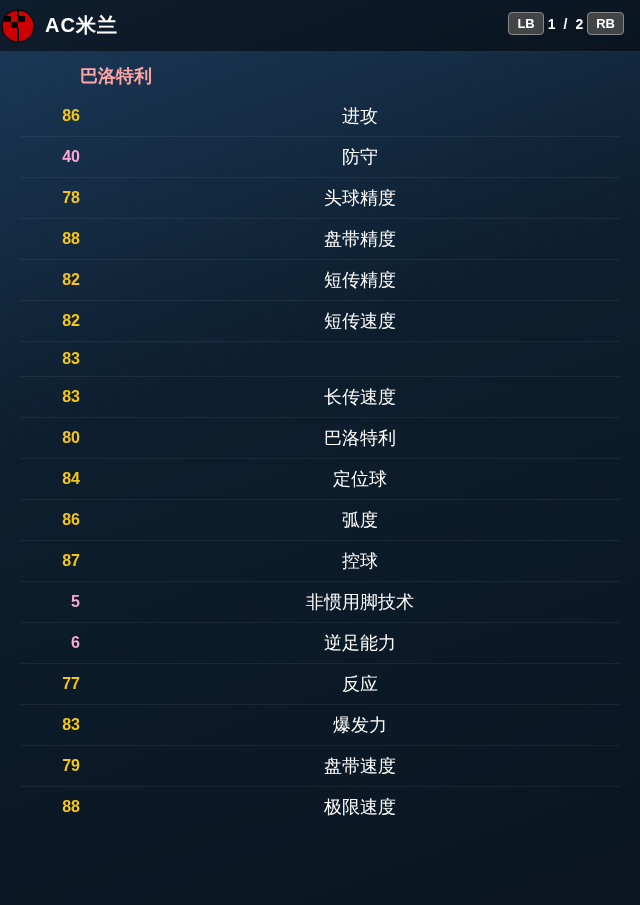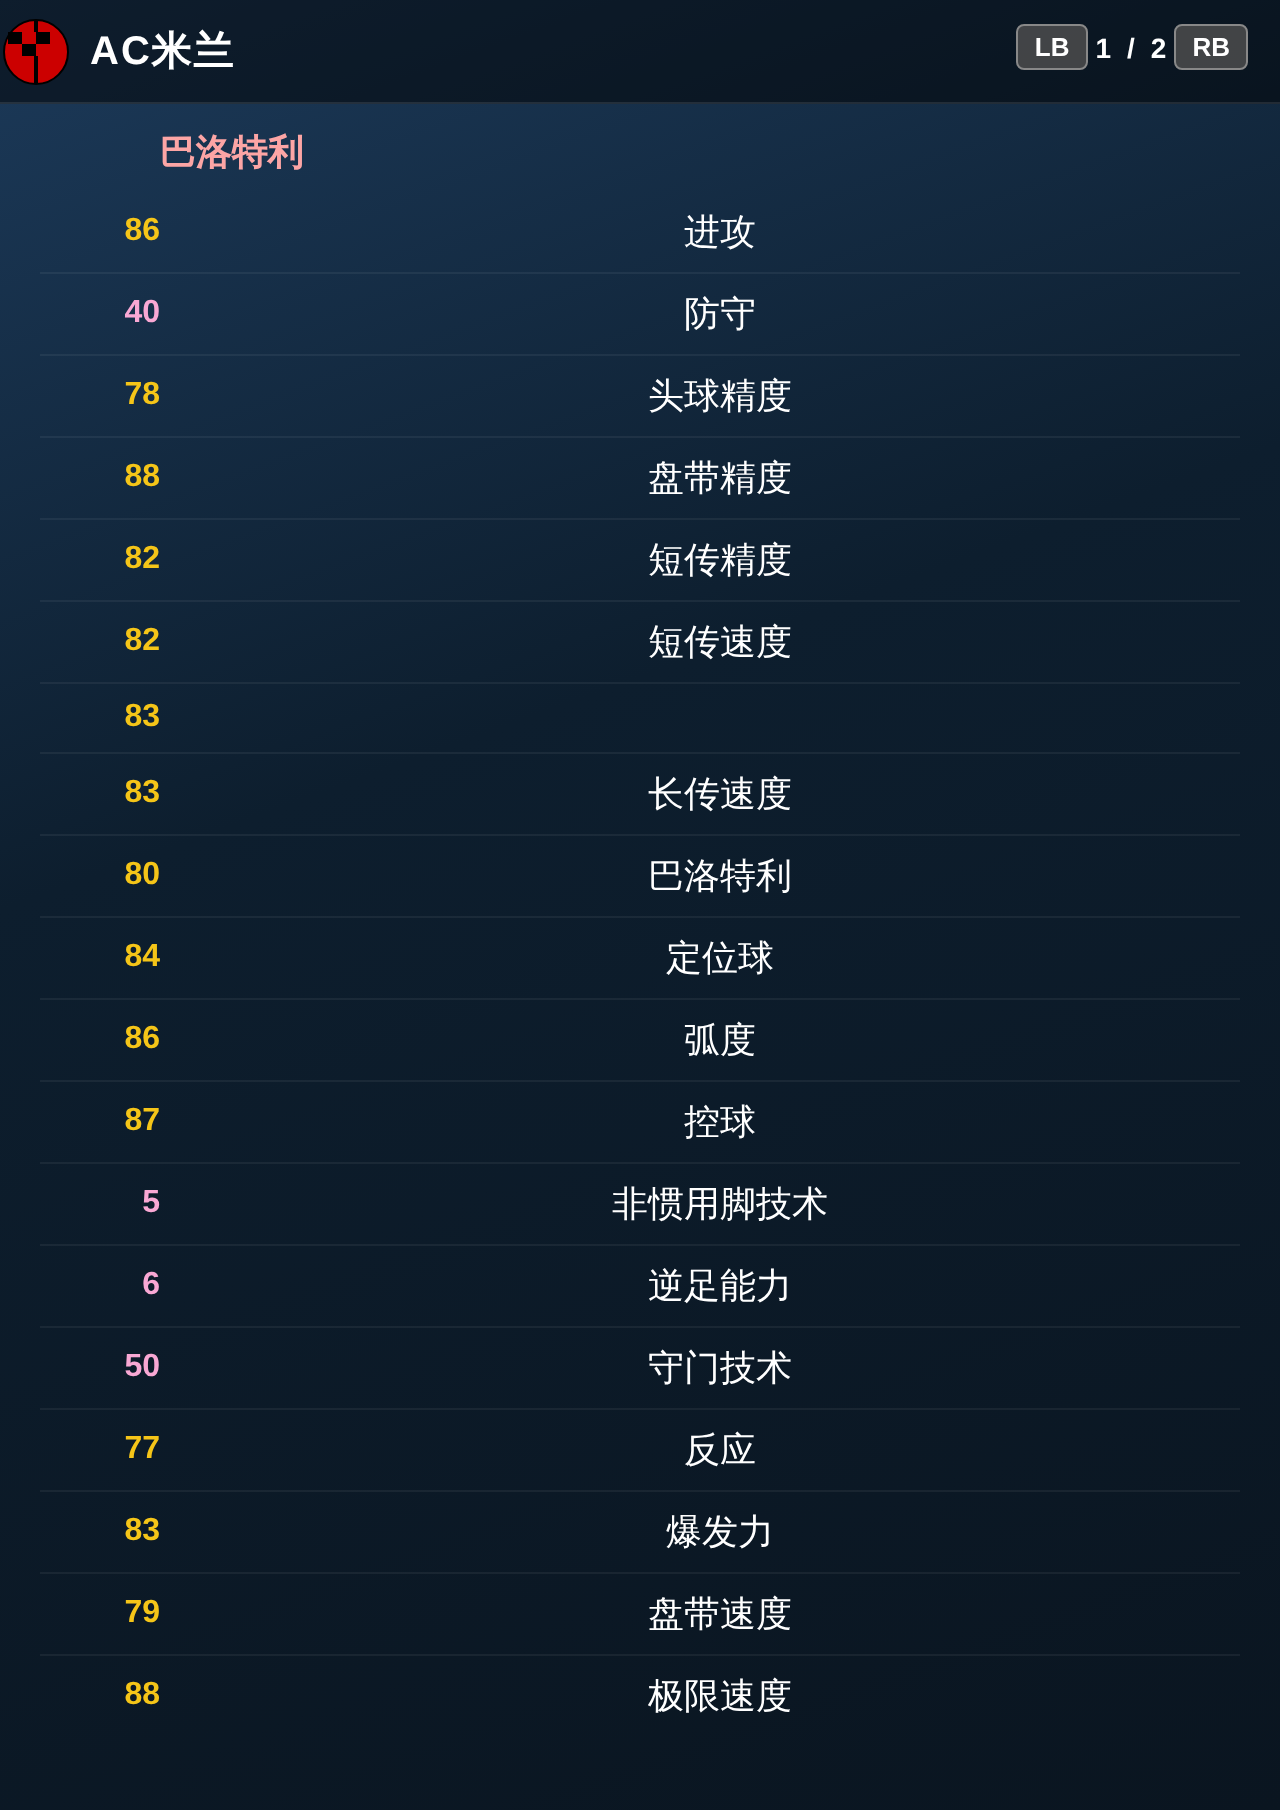--- a/index.html
+++ b/index.html
@@ -217,24 +217,20 @@
       </div>
       <div class="stat-row">
         <span class="stat-value white">5</span>
         <span class="stat-label">非惯用脚技术</span>
       </div>
       <div class="stat-row">
         <span class="stat-value white">6</span>
         <span class="stat-label">逆足能力</span>
       </div>
       <div class="stat-row">
-        <span class="stat-value white">50</span>
-        <span class="stat-label">守门技术</span>
-      </div>
-      <div class="stat-row">
         <span class="stat-value yellow">77</span>
         <span class="stat-label">反应</span>
       </div>
       <div class="stat-row">
         <span class="stat-value yellow">83</span>
         <span class="stat-label">爆发力</span>
       </div>
       <div class="stat-row">
         <span class="stat-value yellow">79</span>
         <span class="stat-label">盘带速度</span>

